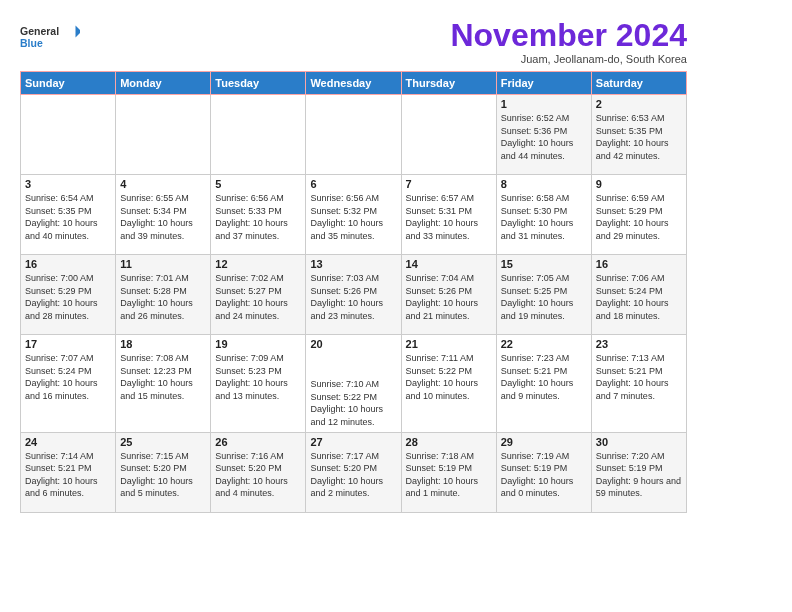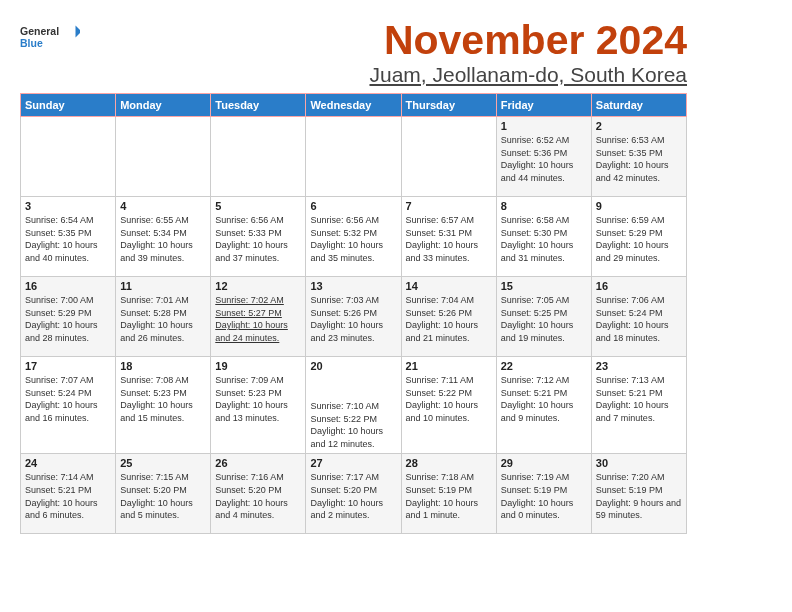--- a/index.html
+++ b/index.html
@@ -20,29 +20,28 @@
       justify-content: space-between;
       margin-bottom: 6px;
     }
     .logo {
       display: flex;
       align-items: center;
       gap: 4px;
     }
     .title-block { text-align: right; }
     .month-title {
-      font-size: 41px;
+      font-size: 32px;
       font-weight: bold;
-      color: #c2410c;
+      color: #6d28d9;
       line-height: 1.1;
     }
     .location {
-      font-size: 21px;
+      font-size: 11px;
       color: #444;
-      text-decoration: underline;
     }
     table {
       width: 100%;
       border-collapse: collapse;
       table-layout: fixed;
     }
     thead th {
       background: #2a7dc9;
       color: #fff;
       font-size: 11px;
@@ -179,21 +178,21 @@
 Daylight: 10 hours and 28 minutes.</div>
           </td>
           <td>
             <span class="day-num">11</span>
             <div class="cell-text" style="white-space: pre-line;">Sunrise: 7:01 AM
 Sunset: 5:28 PM
 Daylight: 10 hours and 26 minutes.</div>
           </td>
           <td>
             <span class="day-num">12</span>
-            <div class="cell-text" style="white-space: pre-line; text-decoration: underline;">Sunrise: 7:02 AM
+            <div class="cell-text" style="white-space: pre-line;">Sunrise: 7:02 AM
 Sunset: 5:27 PM
 Daylight: 10 hours and 24 minutes.</div>
           </td>
           <td>
             <span class="day-num">13</span>
             <div class="cell-text" style="white-space: pre-line;">Sunrise: 7:03 AM
 Sunset: 5:26 PM
 Daylight: 10 hours and 23 minutes.</div>
           </td>
           <td>
@@ -218,21 +217,21 @@
         <tr>
           <td>
             <span class="day-num">17</span>
             <div class="cell-text" style="white-space: pre-line;">Sunrise: 7:07 AM
 Sunset: 5:24 PM
 Daylight: 10 hours and 16 minutes.</div>
           </td>
           <td>
             <span class="day-num">18</span>
             <div class="cell-text" style="white-space: pre-line;">Sunrise: 7:08 AM
-Sunset: 5:23 PM
+Sunset: 12:23 PM
 Daylight: 10 hours and 15 minutes.</div>
           </td>
           <td>
             <span class="day-num">19</span>
             <div class="cell-text" style="white-space: pre-line;">Sunrise: 7:09 AM
 Sunset: 5:23 PM
 Daylight: 10 hours and 13 minutes.</div>
           </td>
           <td>
             <span class="day-num">20</span>
@@ -241,21 +240,21 @@
 Daylight: 10 hours and 12 minutes.</div>
           </td>
           <td>
             <span class="day-num">21</span>
             <div class="cell-text" style="white-space: pre-line;">Sunrise: 7:11 AM
 Sunset: 5:22 PM
 Daylight: 10 hours and 10 minutes.</div>
           </td>
           <td>
             <span class="day-num">22</span>
-            <div class="cell-text" style="white-space: pre-line;">Sunrise: 7:12 AM
+            <div class="cell-text" style="white-space: pre-line;">Sunrise: 7:23 AM
 Sunset: 5:21 PM
 Daylight: 10 hours and 9 minutes.</div>
           </td>
           <td>
             <span class="day-num">23</span>
             <div class="cell-text" style="white-space: pre-line;">Sunrise: 7:13 AM
 Sunset: 5:21 PM
 Daylight: 10 hours and 7 minutes.</div>
           </td>
         </tr>

